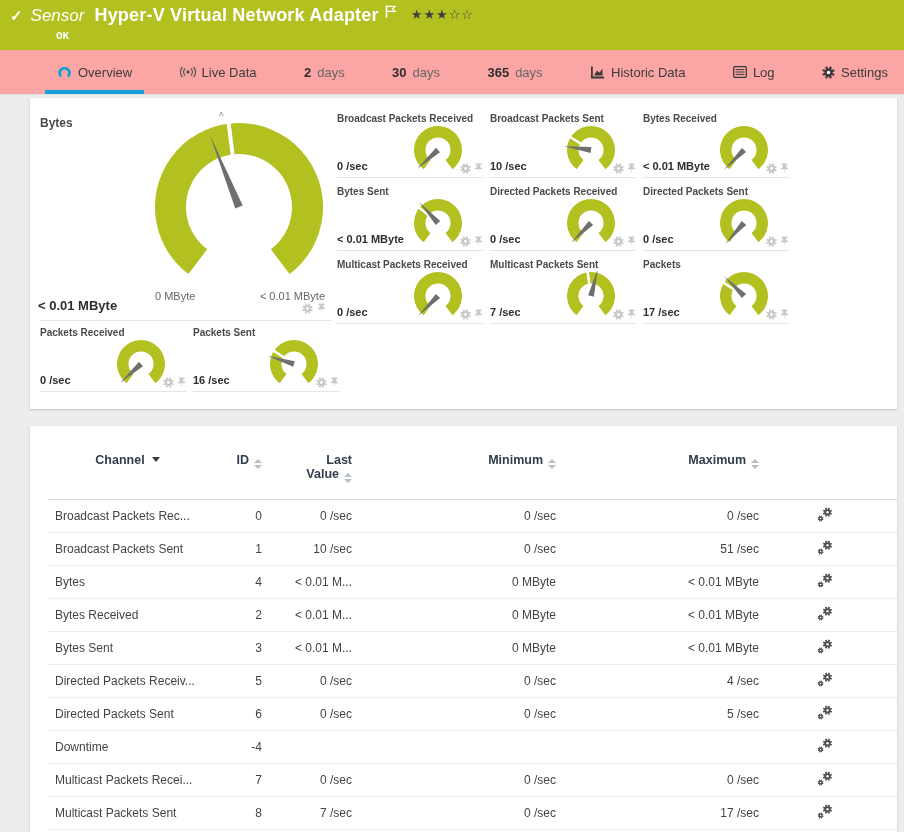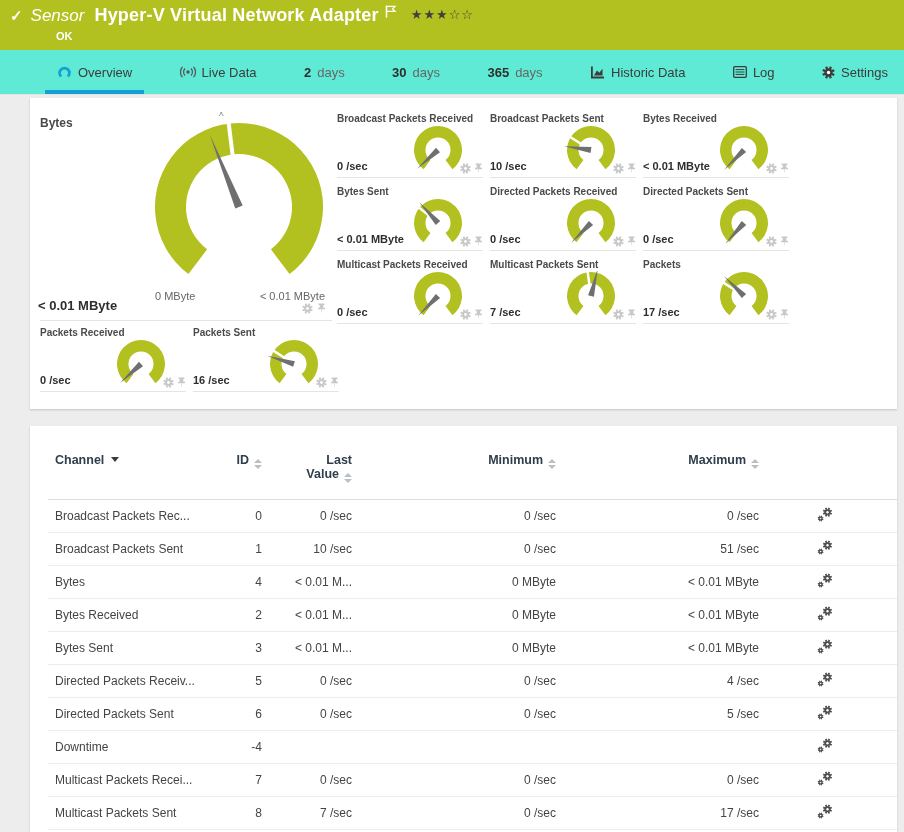--- a/index.html
+++ b/index.html
@@ -7,24 +7,24 @@
   body { font-family:"Liberation Sans", sans-serif; background:#ededed; color:#444; }
 
   
   .topbar { height:50px; background:#b2c120; padding:5px 8px 0 8px; position:relative; }
   .topbar .row1 { display:flex; align-items:flex-start; }
   .check-icon { color:#fff; font-size:15px; font-weight:bold; margin:2px 8px 0 2px; }
   .kind-label { color:#fff; font-style:italic; font-size:17px; margin:1px 10px 0 0;text-align:right; }
   .sensor-title { color:#fff; font-weight:bold; font-size:18px; letter-spacing:.2px; }
   .flag-icon { margin:0 0 6px 6px; }
   .stars { color:#3f3f3f; font-size:13px; letter-spacing:1px; margin:2px 0 0 14px; cursor:pointer; }
-  .status-ok { color:#fff; font-weight:bold; font-size:11px; margin:4px 0 0 48px; }
+  .status-ok { color:#fff; font-weight:bold; font-size:11px; margin:4px 0 0 48px;font-family:Liberation Mono, monospace; }
 
   
-  .tabs { height:45px; background:#5eead4; border-bottom:1px solid #e3e3e3;
+  .tabs { height:45px; background:#fca5a5; border-bottom:1px solid #e3e3e3;
           display:flex; align-items:stretch; justify-content:space-between;
           padding:0 4px 0 45px; }
   .tab { display:flex; align-items:center; gap:6px; padding:0 12px; font-size:13px;
          color:#3c3c3c; position:relative; cursor:pointer; white-space:nowrap; }
   .tab .days { color:#666; }
   .tab b { color:#2e2e2e; }
   .tab.active::after { content:""; position:absolute; left:0; right:0; bottom:0;
          height:4px; background:#12a0d7; }
 
   
@@ -52,21 +52,21 @@
   .sg-icons { position:absolute; right:0; bottom:3px; display:flex; gap:3px; align-items:center; }
 
   
   table.channels { border-collapse:collapse; table-layout:fixed; margin-left:18px;
                    width:calc(100% - 18px); font-size:12px; }
   table.channels col.c1{width:152px} table.channels col.c2{width:62px}
   table.channels col.c3{width:90px}  table.channels col.c4{width:204px}
   table.channels col.c5{width:203px} table.channels col.c6{width:138px}
   table.channels th { font-size:12.5px; font-weight:bold; color:#2f3d4c; text-align:right;
                       vertical-align:top; padding:27px 0 16px 0; border-bottom:1px solid #ddd; cursor:pointer; }
-  table.channels th.left { text-align:left; padding-left:7px;margin-top:44px; }
+  table.channels th.left { text-align:center; padding-left:7px;margin-top:44px; }
   table.channels td { height:33px; border-bottom:1px solid #ececec; text-align:right; color:#444; }
   table.channels td.left { text-align:left; padding-left:7px; white-space:nowrap; overflow:hidden; }
   table.channels td.icon-cell { text-align:left; padding-left:58px; }
   .sort { display:inline-flex; flex-direction:column; gap:2px; margin-left:5px; vertical-align:1px; }
   .sort i { display:block; width:0; height:0; border-left:4px solid transparent; border-right:4px solid transparent; }
   .sort i.up { border-bottom:4px solid #b7bfc7; }
   .sort i.dn { border-top:4px solid #b7bfc7; }
   .sorted-dn { display:inline-block; width:0; height:0; border-left:4px solid transparent;
                border-right:4px solid transparent; border-top:5px solid #3c3c3c; margin-left:7px; vertical-align:2px; }
   .chan-gears { cursor:pointer; }

